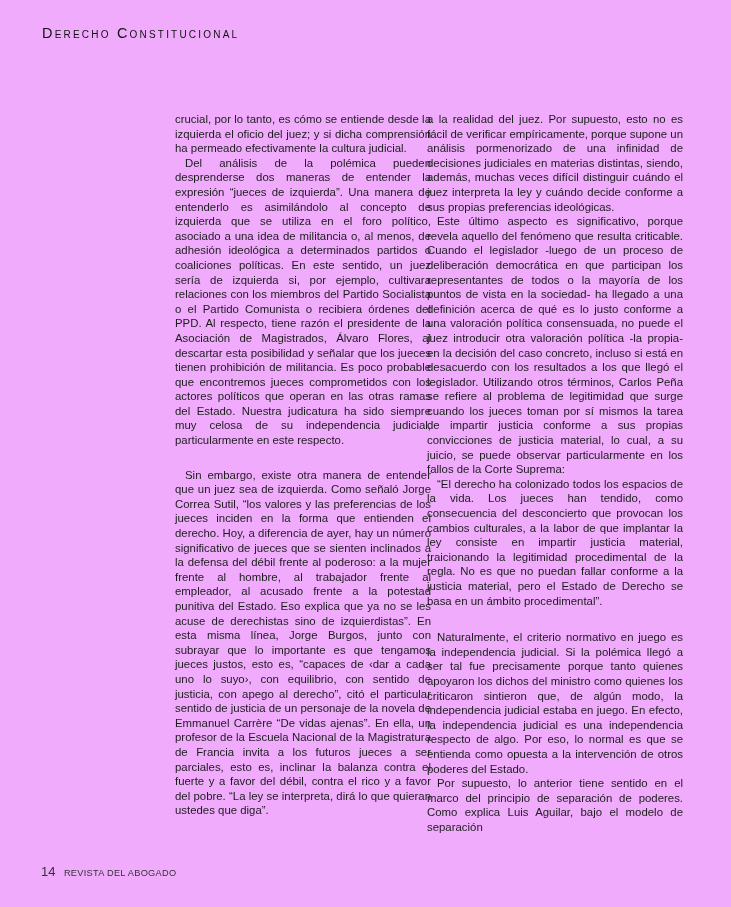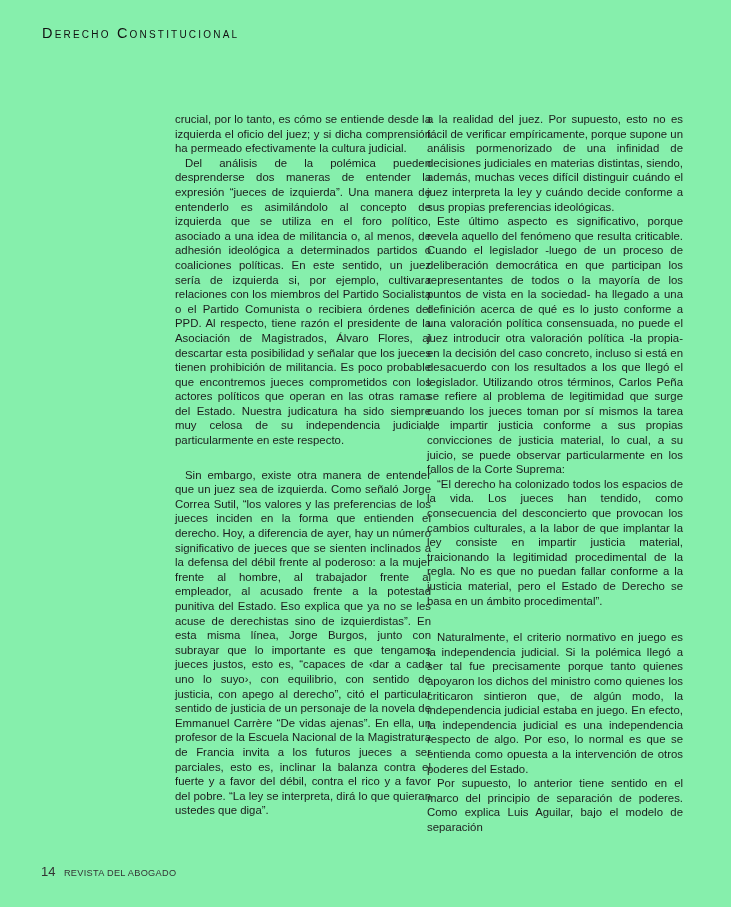--- a/index.html
+++ b/index.html
@@ -1,17 +1,17 @@
 <!DOCTYPE html>
 <html><head>
 <meta charset="utf-8">
 <style>
   html, body { margin: 0; padding: 0; background: #ffffff; }
   body { width: 731px; height: 907px; position: relative; overflow: hidden; color: #1a1a1a; }
-  .page { position: absolute; left: 0; top: 0; width: 731px; height: 907px; background: #86efac; }
+  .page { position: absolute; left: 0; top: 0; width: 731px; height: 907px; background: #f0abfc; }
   .section-title {
     position: absolute; left: 42px; top: 26px;
     font-family: "Liberation Sans", sans-serif; font-size: 14.5px; letter-spacing: 2.2px;
     font-variant: small-caps; color: #111; margin: 0; font-weight: normal; line-height: 1;
   }
   .column {
     position: absolute; top: 112px; width: 256px;
     font-family: "Liberation Sans", sans-serif; font-size: 11.4px; line-height: 14.6px;
     color: #1c1c1c; text-align: justify; hyphens: manual; margin-left: 24px;
   }

